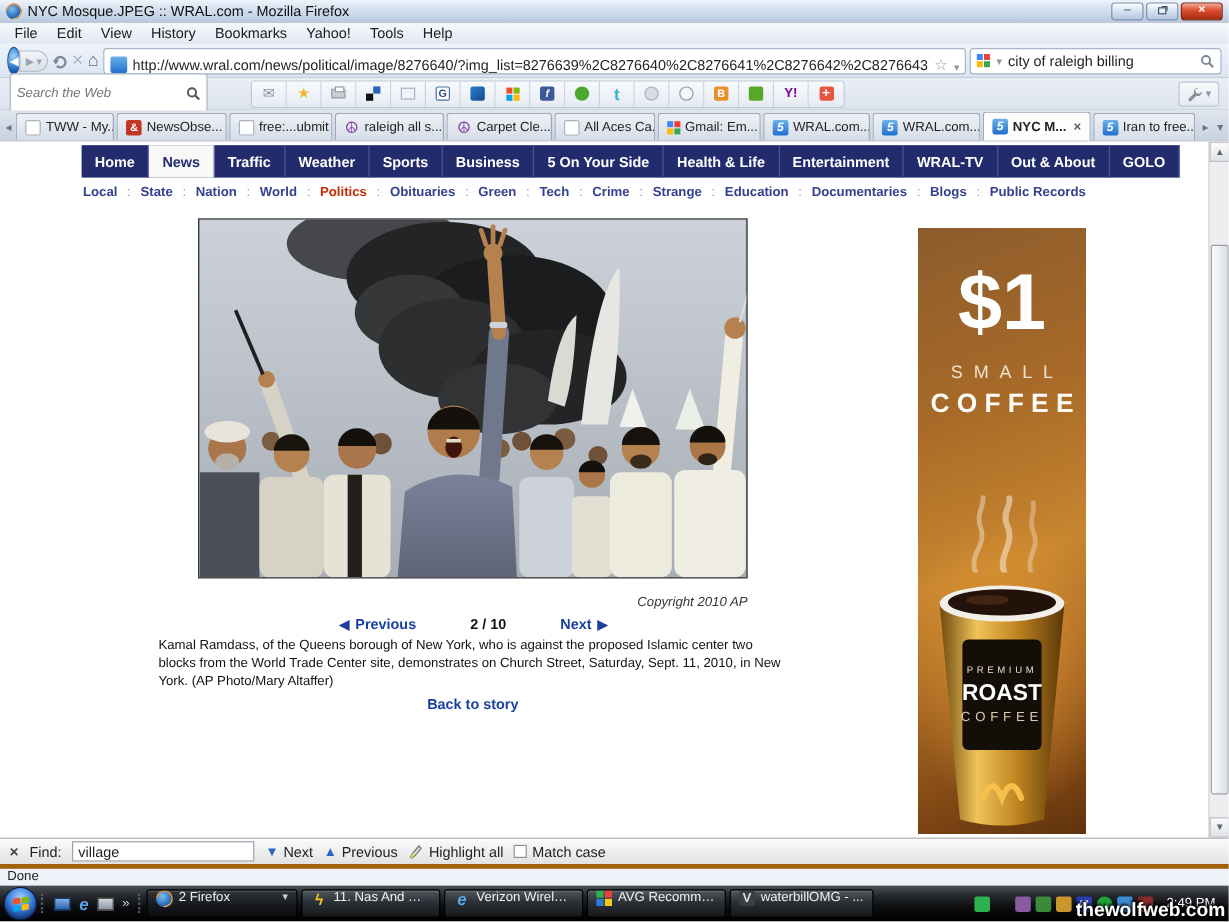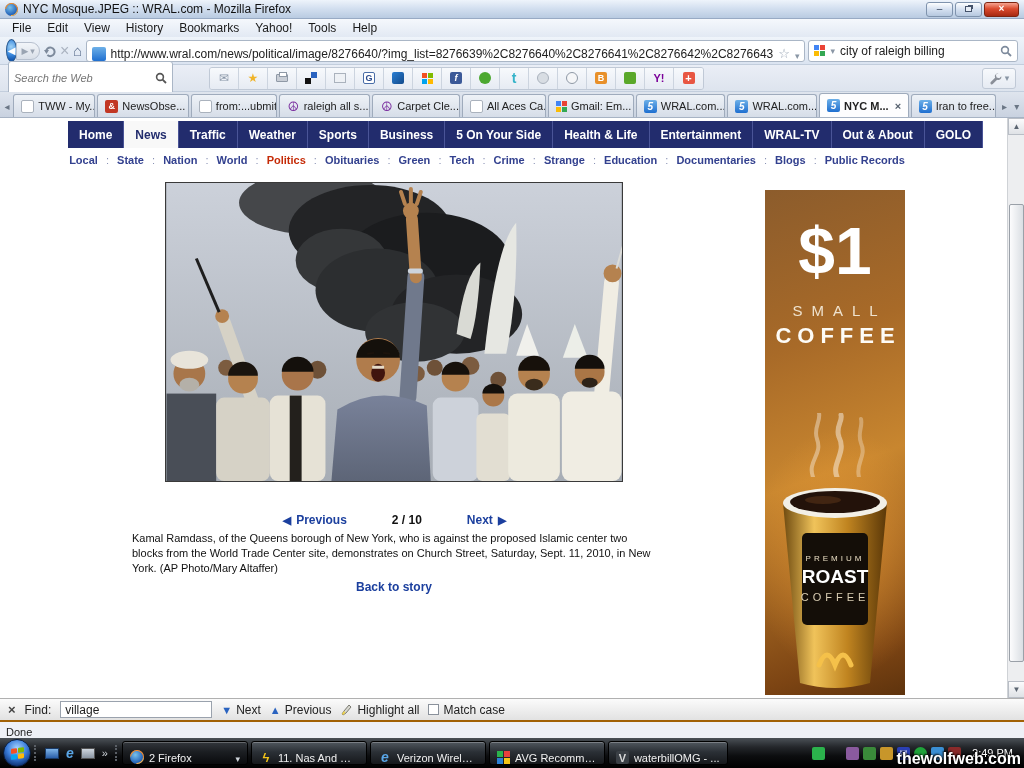--- a/index.html
+++ b/index.html
@@ -139,41 +139,41 @@
     background:linear-gradient(#fbfbfb,#e2e2e2); border-top:1px solid #b0b0b0;
     display:flex; align-items:center; gap:9px; padding:0 8px; font-size:12px; color:#222; }
   .find-close { font-size:13px; color:#444; font-weight:bold; }
   .findfield { width:152px; height:17px; background:#fff; border:1px solid #9aa2ad; display:flex; padding:0 4px; }
   .findctl { display:flex; align-items:center; gap:4px; }
   .bluearrow { color:#2a63c0; font-size:11px; }
   .cbox { width:11px; height:11px; border:1px solid #8a919b; background:#fff; }
 
   
   .statusbar { position:absolute; top:720px; left:0; right:0; height:18px; background:#eef1f7;
-    border-top:2px solid #a16207; font-size:11px; color:#222; display:flex; align-items:flex-end; padding:0 6px; }
+    border-top:4px solid #a16207; font-size:11px; color:#222; display:flex; align-items:flex-start; padding:0 6px; }
 
   
   .taskbar { position:absolute; top:738px; left:0; right:0; height:30px;
     background:linear-gradient(#4b5157,#24272b 30%,#0c0d0f 60%,#000);
     display:flex; align-items:center; padding:0 3px; gap:3px; }
   .orb { width:28px; height:28px; border-radius:50%; flex:0 0 auto;
     background:radial-gradient(circle at 50% 32%, #a8d4ff, #3a7ddb 45%, #0d2f6e 82%, #04142e);
     border:1px solid #0a1d3d; display:flex; align-items:center; justify-content:center; }
   .winflag { display:grid; grid-template-columns:6px 6px; grid-template-rows:5px 5px; gap:1px; transform:skewY(-8deg); }
   .winflag i { display:block; border-radius:1px; }
   .grip { width:4px; height:16px; border-left:2px dotted #5a5f66; }
   .ql { display:flex; align-items:center; gap:7px; padding:0 4px; }
   .ql-desktop { width:14px; height:11px; background:linear-gradient(#7fb4e8,#2a5ea8); border:1px solid #1a3a66; }
   .ql-ie { color:#5aa7e8; font-weight:bold; font-style:italic; font-size:14px; }
   .ql-win { width:14px; height:11px; background:linear-gradient(#cfd6de,#8a95a2); border:1px solid #555; }
   .chev { color:#cfd4da; font-size:11px; }
   .taskbtn { height:24px; border-radius:3px; border:1px solid #000;
     background:linear-gradient(#50575e,#2b3036 45%,#16181b);
     box-shadow:inset 0 1px 0 rgba(255,255,255,.25);
-    display:flex; align-items:flex-end; gap:5px; padding:0 7px; color:#f0f0f0; font-size:11px;
+    display:flex; align-items:flex-start; gap:5px; padding:0 7px; color:#f0f0f0; font-size:11px;
     white-space:nowrap; overflow:hidden; flex:0 0 auto; }
   .taskbtn.active { background:linear-gradient(#33373c,#1b1e22 45%,#0a0b0d); }
   .taskbtn .lbl { overflow:hidden; text-overflow:ellipsis; }
   .ticon-sm { width:14px; height:14px; flex:0 0 auto; display:flex; align-items:center; justify-content:center; }
   .winamp { color:#f5c518; font-size:13px; font-weight:bold; }
   .vicon { color:#d8d8d8; font-size:11px; font-weight:bold; background:#3a3f45; width:13px; height:13px; border-radius:2px;
     display:flex; align-items:center; justify-content:center; }
   .avg { display:grid; grid-template-columns:6px 6px; grid-template-rows:6px 6px; gap:1px; }
   .avg i { display:block; }
   .tray { margin-left:auto; display:flex; align-items:center; gap:4px; padding-right:4px; }
@@ -317,21 +317,21 @@
     <span class="ticon page"></span>
     <span class="lbl">TWW - My...</span>
     </span>
   <span class="tab" style="width:96px">
     <span class="ticon newsobs">&amp;</span>
 
     <span class="lbl">NewsObse...</span>
     </span>
   <span class="tab" style="width:90px">
     <span class="ticon page"></span>
-    <span class="lbl">from:...ubmit</span>
+    <span class="lbl">free:...ubmit</span>
     </span>
   <span class="tab" style="width:96px">
     <span class="ticon peace">☮</span>
     <span class="lbl">raleigh all s...</span>
     </span>
   <span class="tab" style="width:92px">
     <span class="ticon peace">☮</span>
     <span class="lbl">Carpet Cle...</span>
     </span>
   <span class="tab" style="width:88px">
@@ -471,20 +471,21 @@
       <rect x="398" y="210" width="60" height="90" rx="9" fill="#f0ede3"></rect>
       <line x1="438" y1="212" x2="448" y2="100" stroke="#f0ede3" stroke-width="15" stroke-linecap="round"></line>
       <circle cx="449" cy="91" r="9" fill="#b5824f"></circle>
       <line x1="453" y1="86" x2="461" y2="58" stroke="#dcdcd8" stroke-width="2"></line>
       <circle cx="426" cy="190" r="15" fill="#aa7646"></circle>
       <path d="M411,187 a15,14 0 0 1 30,0 z" fill="#14100c"></path>
       <ellipse cx="426" cy="201" rx="8" ry="5" fill="#2e2318"></ellipse>
     </svg>
   </div>
 
+  <div class="copyright">Copyright 2010 AP</div>
 
   <div class="pager">
     <span class="lnk">
       <span class="arrow">◀</span>
       <span>Previous</span>
     </span>
     <span class="cnt">2 / 10</span>
     <span class="lnk">
       <span>Next</span>
       <span class="arrow">▶</span>

